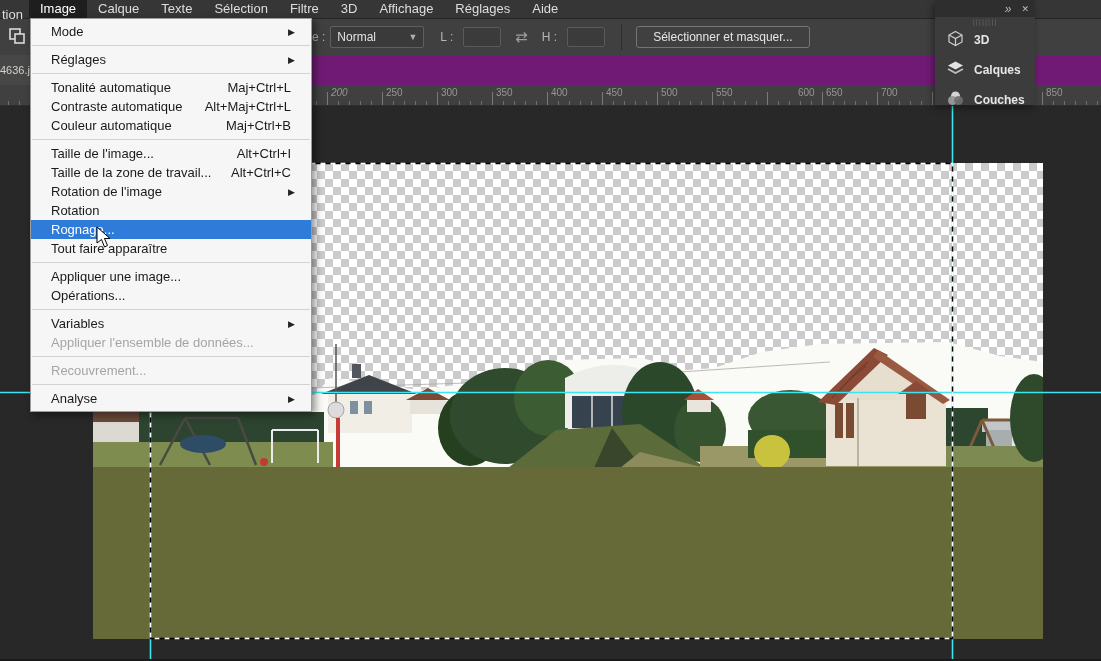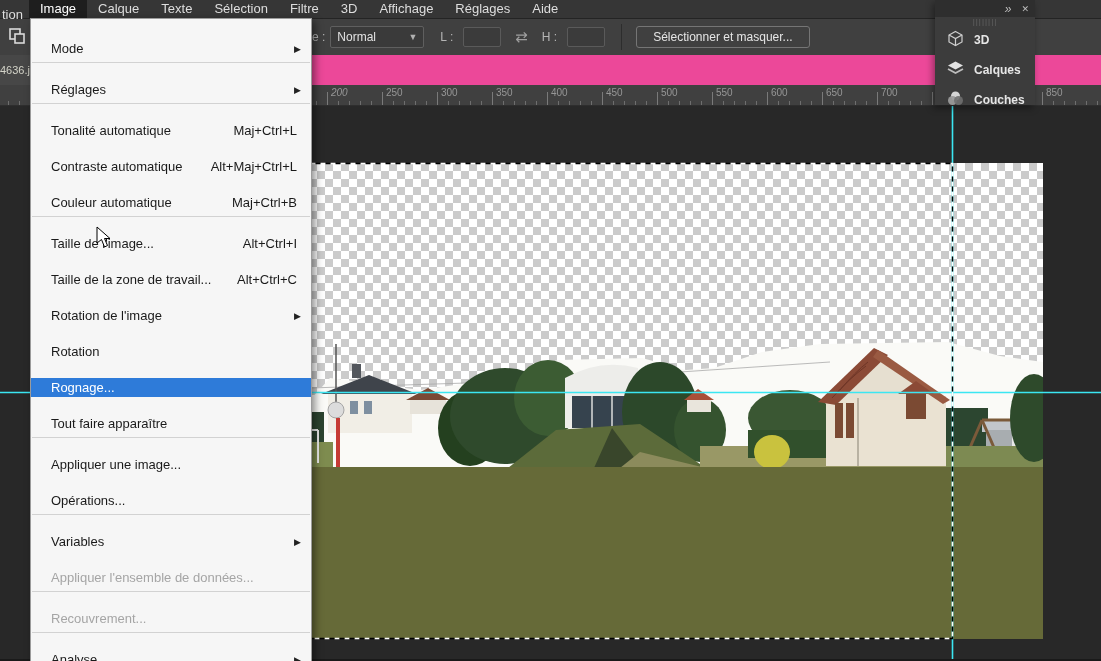--- a/index.html
+++ b/index.html
@@ -38,21 +38,21 @@
     width:36px;height:18px;background:#3b3b3b;border:1px solid #5a5a5a;border-radius:2px;margin-left:5px;
   }
   .swap-glyph{margin-left:14px;color:#9f9f9f;font-size:15px;}
   .opt-divider{width:1px;height:26px;background:#2d2d2d;margin:0 14px 0 16px;}
   .opt-button{
     height:22px;border:1px solid #757575;border-radius:3px;background:transparent;
     color:#e5e5e5;font-size:12px;padding:0 16px;line-height:20px;
     font-family:"Liberation Sans",sans-serif;
   }
   .tabbar{
-    position:absolute;left:0;top:55px;width:1101px;height:30px;background:#ec4899;z-index:10;
+    position:absolute;left:0;top:55px;width:1101px;height:30px;background:#701a75;z-index:10;
     border-bottom:1px solid #2c2c2c;
   }
   .doctab{
     position:absolute;left:0;top:0;width:30px;height:30px;background:#474747;
     color:#d3d3c8;font-size:11px;line-height:30px;overflow:hidden;white-space:nowrap;
   }
   .ruler{
     position:absolute;left:0;top:85px;width:1101px;height:20px;background:#404040;z-index:10;
     border-bottom:1px solid #2e2e2e;overflow:hidden;
   }
@@ -67,21 +67,21 @@
     background-size:16px 16px;
   }
   .canvas svg{position:absolute;left:0;top:0;}
   .overlay{position:absolute;left:0;top:0;z-index:5;pointer-events:none;}
   
   .dropdown{
     position:absolute;left:30px;top:18px;width:280px;z-index:20;
     background:#f6f6f6;border:1px solid #9b9b9b;box-shadow:3px 3px 8px rgba(0,0,0,.45);
     padding:3px 0;color:#1a1a1a;font-size:13px;
   }
-  .menu-row{height:19px;display:flex;align-items:center;padding:0 10px 0 20px;position:relative;margin-top:17px;}
+  .menu-row{height:19px;display:flex;align-items:center;padding:0 16px 0 20px;position:relative;}
   .menu-row .mlabel{flex:0 0 auto;}
   .menu-row .mshortcut{margin-left:auto;padding-right:4px;}
   .menu-row .marrow{margin-left:auto;font-size:9px;color:#222;}
   .menu-row.highlighted{background:var(--accent,#2E7BD9);color:#fff;}
   .menu-row.disabled{color:#a5a5a5;}
   .menu-sep{height:1px;background:#d2d2d2;margin:4px 1px;}
   
   .flyout{
     position:absolute;left:935px;top:0;width:100px;height:105px;z-index:20;
     background:#3c3c3c;box-shadow:-2px 3px 7px rgba(0,0,0,.4);
@@ -361,21 +361,21 @@
     <div class="ruler-label" style="left: 496px;">350</div>
     <div class="tick-major" style="left: 547px;"></div>
     <div class="ruler-label" style="left: 551px;">400</div>
     <div class="tick-major" style="left: 602px;"></div>
     <div class="ruler-label" style="left: 606px;">450</div>
     <div class="tick-major" style="left: 657px;"></div>
     <div class="ruler-label" style="left: 661px;">500</div>
     <div class="tick-major" style="left: 712px;"></div>
     <div class="ruler-label" style="left: 716px;">550</div>
     <div class="tick-major" style="left: 767px;"></div>
-    <div class="ruler-label" style="left: 771px; text-align: center;">600</div>
+    <div class="ruler-label" style="left: 798px; text-align: center;">600</div>
     <div class="tick-major" style="left: 822px;"></div>
     <div class="ruler-label" style="left: 826px;">650</div>
     <div class="tick-major" style="left: 877px;"></div>
     <div class="ruler-label" style="left: 881px;">700</div>
     <div class="tick-major" style="left: 932px;"></div>
     <div class="ruler-label" style="left: 936px;">750</div>
     <div class="tick-major" style="left: 987px;"></div>
     <div class="ruler-label" style="left: 991px;">800</div>
     <div class="tick-major" style="left: 1042px;"></div>
     <div class="ruler-label" style="left: 1046px;">850</div>

